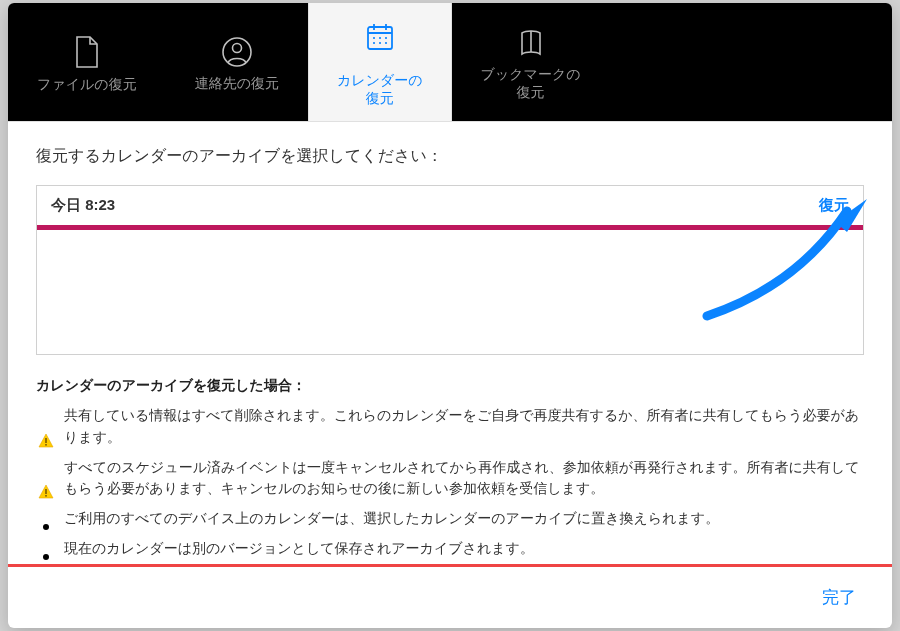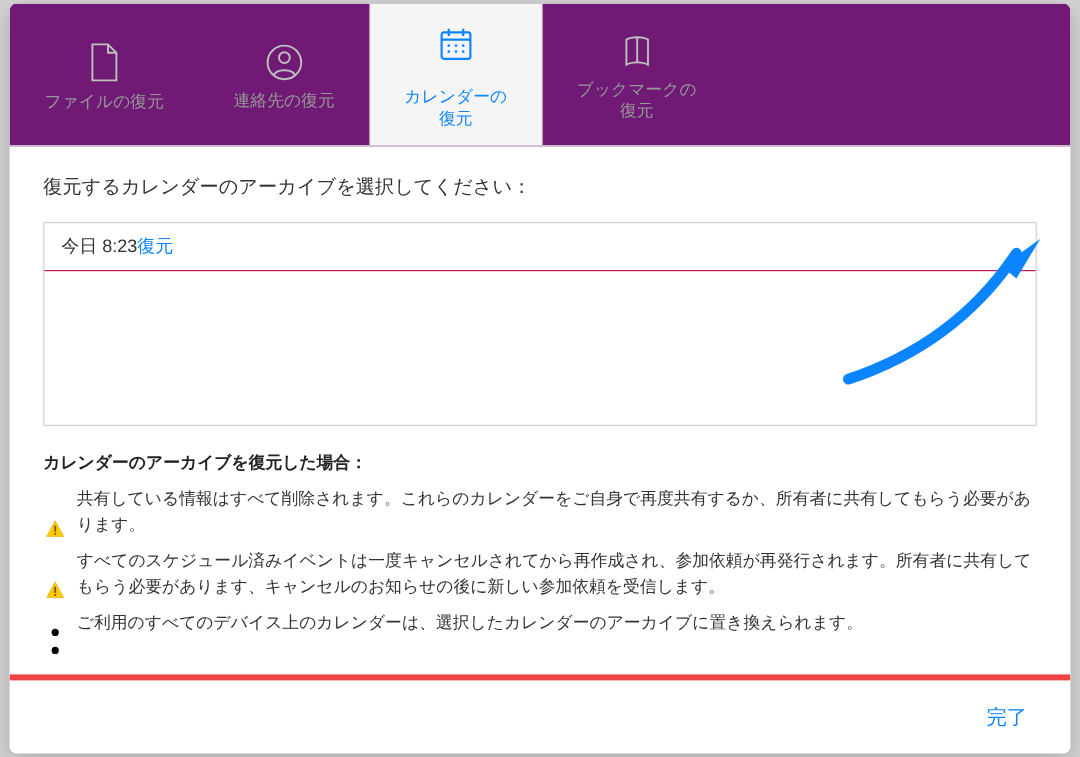--- a/index.html
+++ b/index.html
@@ -19,21 +19,21 @@
       background: #fff;
       border-radius: 6px;
       box-shadow: 0 5px 20px rgba(0,0,0,0.2);
       display: flex;
       flex-direction: column;
       overflow: hidden;
     }
     .tabs {
       display: flex;
       border-bottom: 1px solid #e0e0e0;
-      background: #701a75;
+      background: #000000;
     }
     .tab {
       display: flex;
       flex-direction: column;
       align-items: center;
       justify-content: center;
       padding: 18px 28px 14px;
       cursor: pointer;
       border-right: 1px solid transparent;
       border-left: 1px solid transparent;
@@ -68,24 +68,25 @@
       margin-bottom: 18px;
     }
     .archive-box {
       border: 1px solid #d0d0d0;
       height: 170px;
       margin-bottom: 22px;
       position: relative;
     }
     .archive-row {
       display: flex;
-      justify-content: flex-start;
+      justify-content: space-between;
       align-items: center;
       padding: 10px 14px;
-      border-bottom: 1px solid #be185d;
+      border-bottom: 5px solid #be185d;
+      font-weight: bold;
     }
     .archive-time {
       font-size: 15px;
       color: #333;
     }
     .restore-link {
       font-size: 15px;
       color: #0b84ff;
       cursor: pointer;
     }
@@ -115,21 +116,21 @@
       margin-right: 8px;
       margin-top: 1px;
     }
     .dot-bullet {
       width: 6px;
       height: 6px;
       border-radius: 50%;
       background: #000;
     }
     .footer {
-      border-top: 5px solid #ef4444;
+      border-top: 3px solid #ef4444;
       padding: 15px 28px;
       display: flex;
       justify-content: flex-end;
     }
     .done-btn {
       font-size: 17px;
       color: #0b84ff;
       background: none;
       border: none;
       cursor: pointer;
@@ -237,20 +238,21 @@
         <li>
           <span class="bullet">
             <span class="dot-bullet"></span>
           </span>
           <span>ご利用のすべてのデバイス上のカレンダーは、選択したカレンダーのアーカイブに置き換えられます。</span>
         </li>
         <li>
           <span class="bullet">
             <span class="dot-bullet"></span>
           </span>
+          <span>現在のカレンダーは別のバージョンとして保存されアーカイブされます。</span>
         </li>
       </ul>
   </div>
 
   <div class="footer">
     <button class="done-btn">完了</button>
   </div>
 </div>
 
 </body></html>

